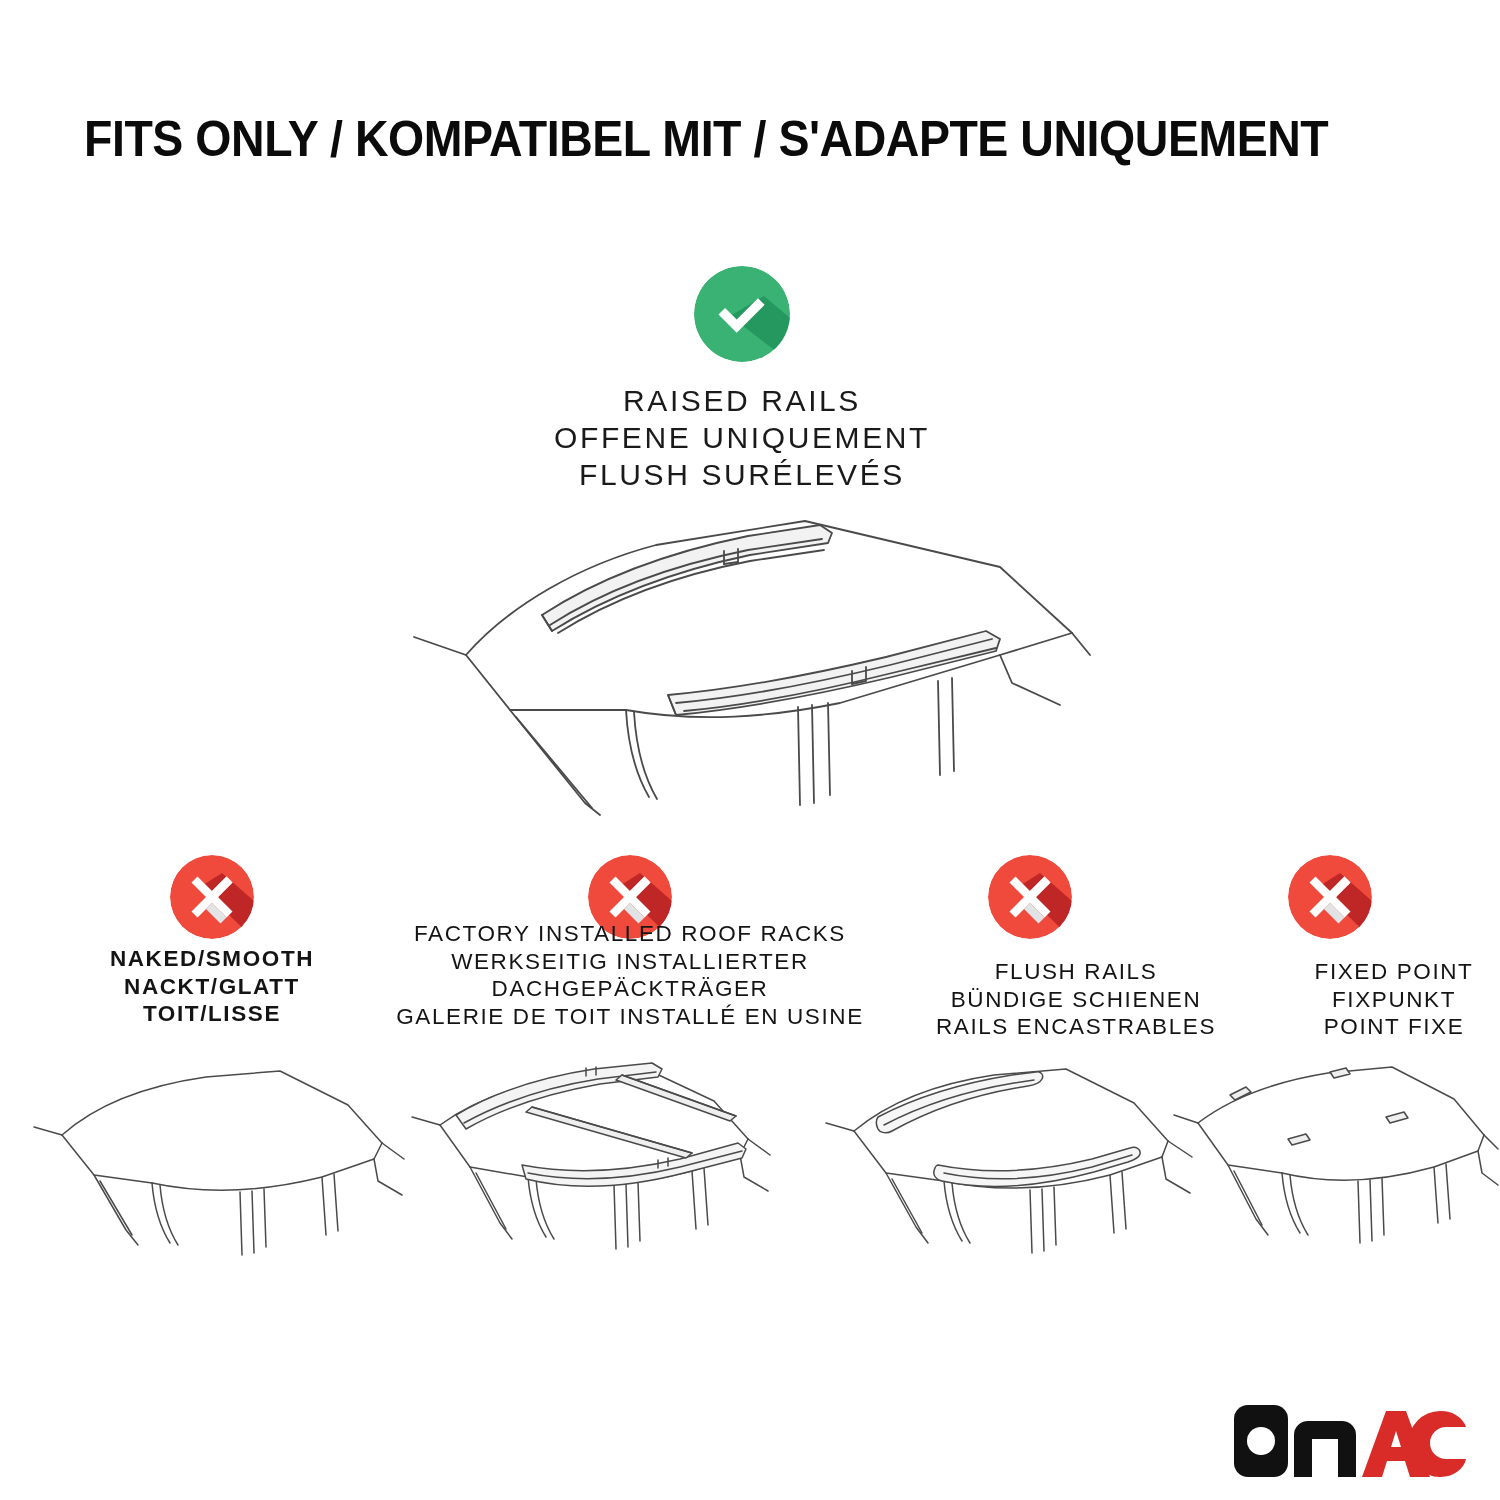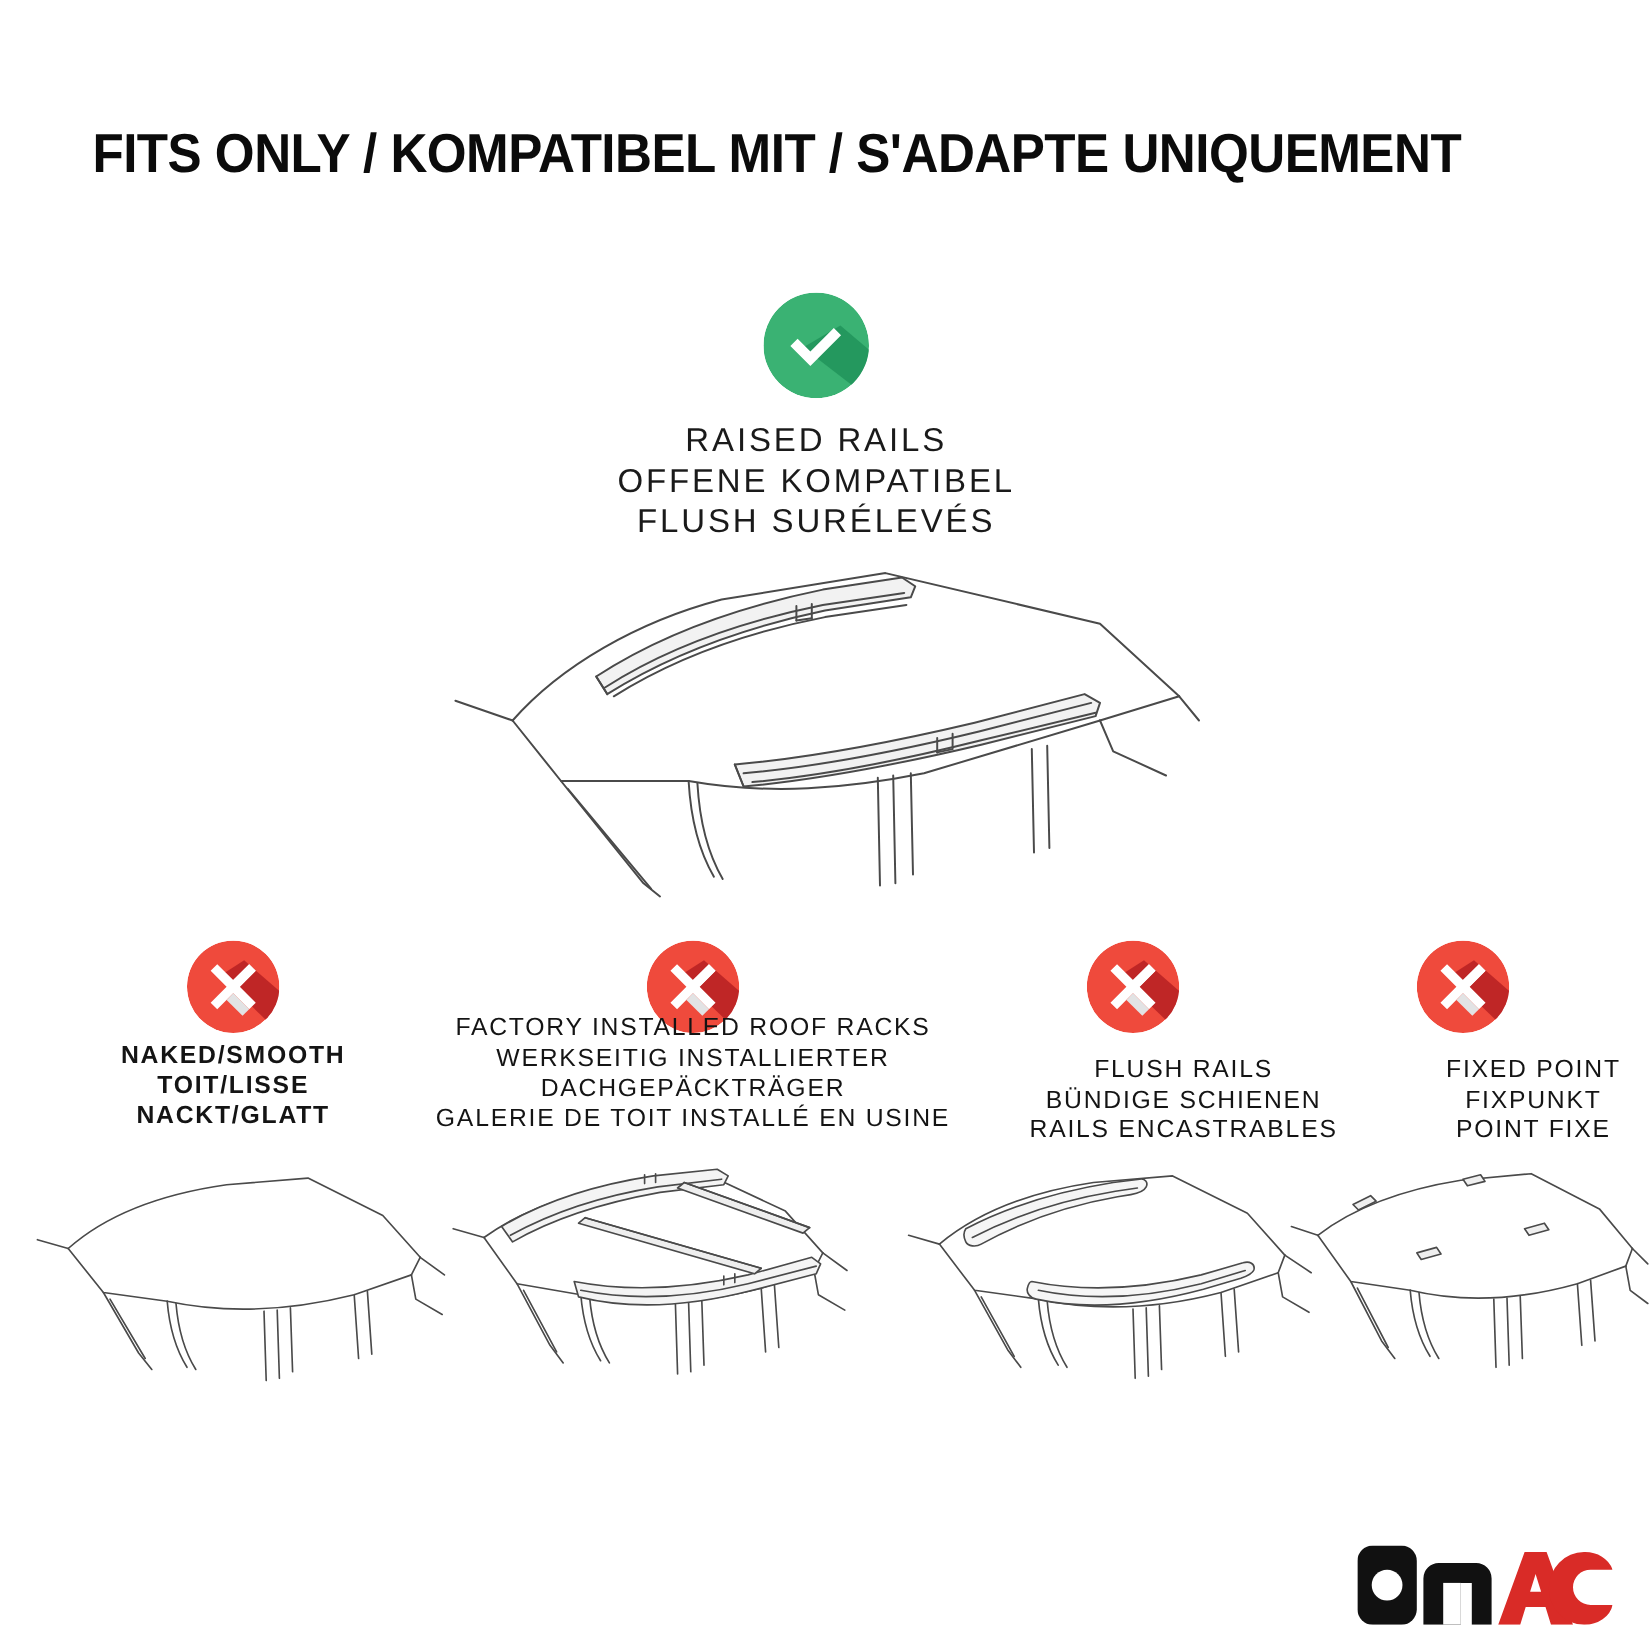--- a/index.html
+++ b/index.html
@@ -132,21 +132,21 @@
 <div id="hero-icon" class="status-icon">
   <svg width="96" height="96" viewBox="0 0 96 96" aria-hidden="true">
     <circle cx="48" cy="48" r="48" fill="#3ab273"></circle>
     <path d="M36 50 L96 96 L96 52 L70 30 Z" fill="#1e8f57" opacity="0.75"></path>
     <path d="M24.5 48.5 l6.6 -6.6 11.6 11.6 21.3 -21.3 6.6 6.6 -27.9 27.9 z" fill="#ffffff"></path>
   </svg>
 </div>
 
 <div id="hero-caption" class="caption">
   <span class="cap-line">RAISED RAILS</span>
-  <span class="cap-line">OFFENE KOMPATIBEL</span>
+  <span class="cap-line">OFFENE UNIQUEMENT</span>
   <span class="cap-line">FLUSH SURÉLEVÉS</span>
 </div>
 
 <div id="hero-art">
   <svg width="700" height="330" viewBox="0 0 700 330" aria-hidden="true">
     <g fill="none" stroke="#4a4a4a" stroke-width="1.8" stroke-linecap="round" stroke-linejoin="round">
 
       <path d="M66 150 C110 100 180 60 256 40 L405 16 L600 62 L672 128"></path>
       <path d="M66 150 L110 205 L226 205"></path>
       <path d="M226 205 C300 218 370 212 440 198 L600 150"></path>
@@ -195,22 +195,22 @@
       <circle cx="42" cy="42" r="42" fill="#ef4a3c"></circle>
       <path d="M30 32 L84 84 L84 46 L52 18 Z" fill="#b51f21" opacity="0.82"></path>
       <path d="M27.5 21.5 l14.5 14.5 14.5 -14.5 6 6 -14.5 14.5 14.5 14.5 -6 6 -14.5 -14.5 -14.5 14.5 -6 -6 14.5 -14.5 -14.5 -14.5 z" fill="#ffffff"></path>
       <path d="M42 36 l14.5 -14.5 6 6 -14.5 14.5 z" fill="#ffffff"></path>
       <path d="M42 48 l14.5 14.5 -6 6 -14.5 -14.5 z" fill="#e2e3e4"></path>
     </svg>
   </div>
 
   <div class="col-caption">
     <span class="cap-line">NAKED/SMOOTH</span>
+    <span class="cap-line">NACKT/GLATT</span>
     <span class="cap-line">TOIT/LISSE</span>
-    <span class="cap-line">NACKT/GLATT</span>
   </div>
 
   <div class="col-art">
     <svg width="380" height="240" viewBox="0 0 380 240" aria-hidden="true">
       <g fill="none" stroke="#4a4a4a" stroke-width="1.5" stroke-linecap="round" stroke-linejoin="round">
         <path d="M32 80 C68 48 120 30 176 22 L250 16 L318 50 L352 88"></path>
         <path d="M32 80 L64 120 L122 128"></path>
         <path d="M122 128 C178 140 236 136 292 122 L344 104"></path>
         <path d="M344 104 L352 88"></path>
         <path d="M32 80 L4 72"></path>

